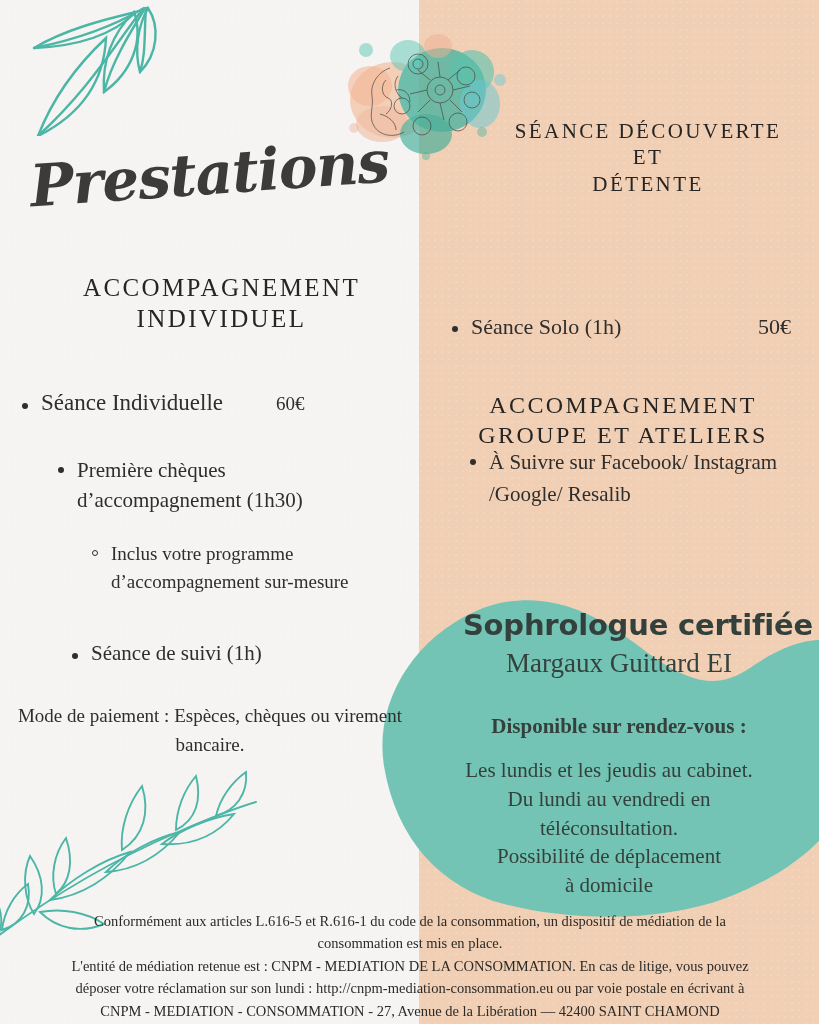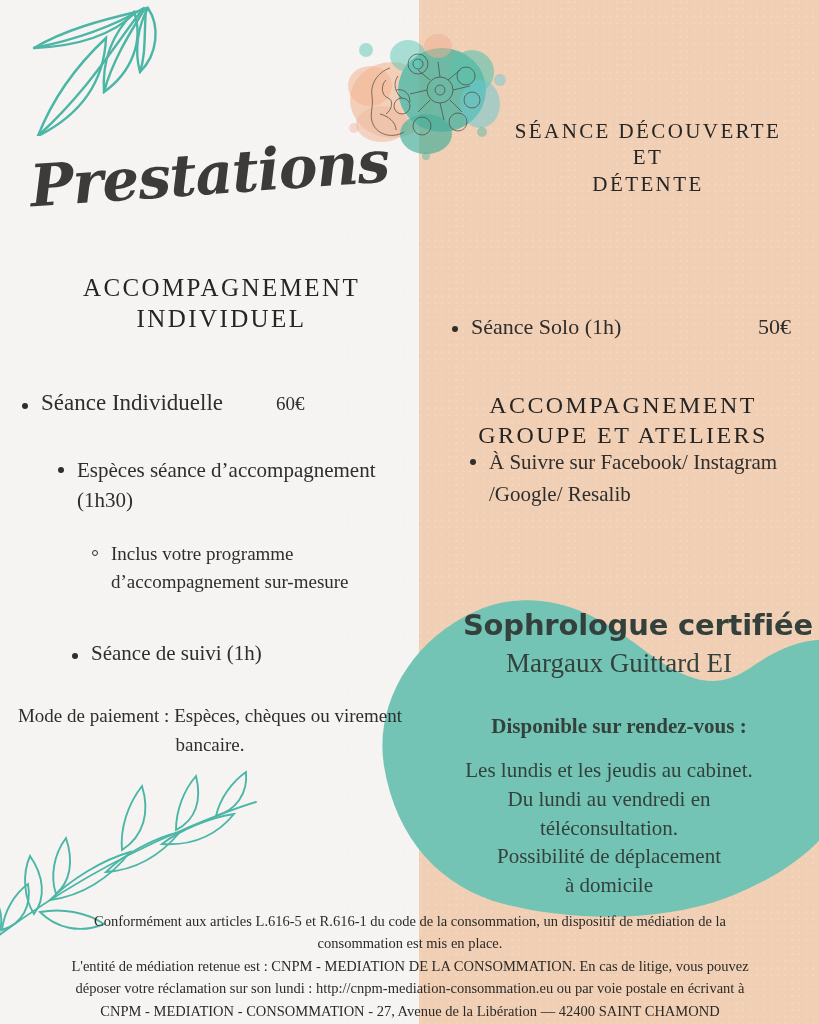--- a/index.html
+++ b/index.html
@@ -191,21 +191,21 @@
   <div class="row body-txt r1">
     <span class="bullet"><i class="dot"></i></span>
     <span class="txt">
       <span>Séance Individuelle</span>
       <span class="price">60€</span>
     </span>
   </div>
 
   <div class="row body-txt r2">
     <span class="bullet"><i class="dot"></i></span>
-    <span class="txt">Espèces séance d’accompagnement (1h30)</span>
+    <span class="txt">Première chèques d’accompagnement (1h30)</span>
   </div>
 
   <div class="row body-txt r3">
     <span class="bullet"><i class="ring"></i></span>
     <span class="txt">Inclus votre programme d’accompagnement sur-mesure</span>
   </div>
 
   <div class="row body-txt r4">
     <span class="bullet"><i class="dot"></i></span>
     <span class="txt">Séance de suivi  (1h)</span>

